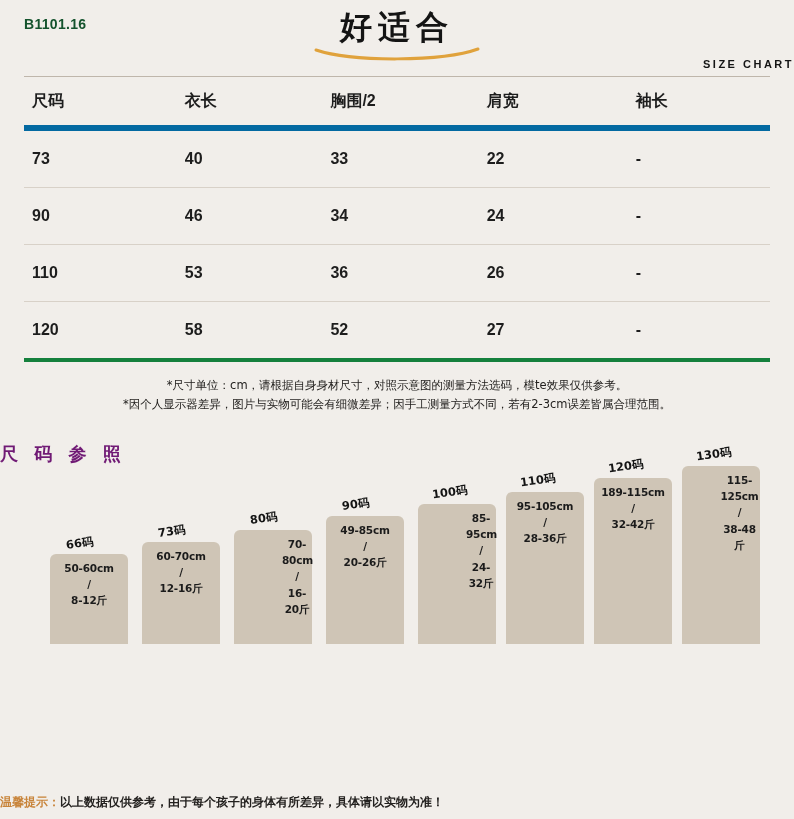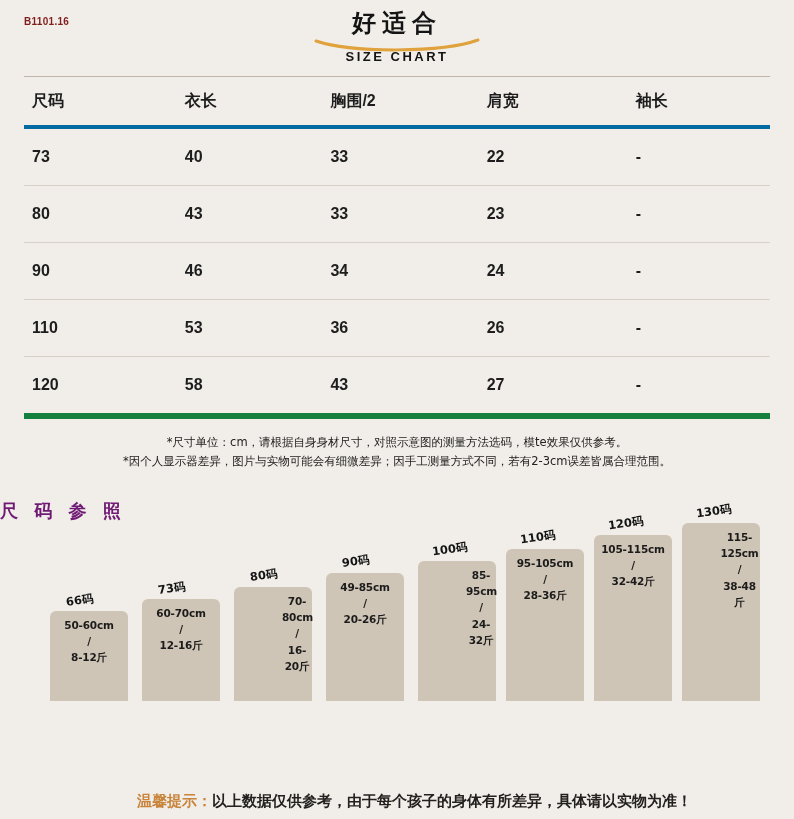--- a/index.html
+++ b/index.html
@@ -24,52 +24,53 @@
 
   
   .header {
     position: relative;
     height: 72px;
   }
   .sku {
     position: absolute;
     left: 24px;
     top: 16px;
-    font-size: 10px;
+    font-size: 14px;
     font-weight: bold;
     letter-spacing: 0.3px;
-    color: #7f1d1d;
+    color: #14532d;
   }
   .brand {
     position: absolute;
     left: 0;
     right: 0;
     top: 10px;
     text-align: center;
   }
   .brand-cn {
-    font-size: 24px;
+    font-size: 32px;
     font-weight: bold;
     letter-spacing: 6px;
     color: #141414;
     font-family: "DejaVu Sans", sans-serif;
     line-height: 1.1;
   }
   .brand-swoosh {
     display: block;
     margin: 1px auto 0;
     width: 170px;
     height: 16px;
   }
   .brand-en {
-    font-size: 13px;
+    font-size: 11px;
     font-weight: bold;
     letter-spacing: 2.5px;
     color: #141414;
     margin-top: -4px;
+    text-align: right;
   }
 
   
   .table-wrap {
     margin: 4px 24px 0 24px;
     border-top: 1px solid #bfb6ab;
   }
   table.size-table {
     width: 100%;
     border-collapse: collapse;
@@ -81,24 +82,24 @@
     font-size: 16px;
     font-weight: bold;
     color: #1d1d1d;
     padding: 0 0 0 8px;
     height: 56px;
     border-bottom: 1px solid #d8d1c8;
   }
   table.size-table thead th {
     height: 48px;
     font-size: 16px;
-    border-bottom: 4px solid #0369a1;
+    border-bottom: 6px solid #0369a1;
   }
   table.size-table tbody tr:last-child td {
-    border-bottom: 6px solid #15803d;
+    border-bottom: 4px solid #15803d;
   }
   .col-0 { width: 20.5%; }
   .col-1 { width: 19.5%; }
   .col-2 { width: 21%; }
   .col-3 { width: 20%; }
   .col-4 { width: 19%; }
 
   
   .notes {
     margin: 14px 24px 0 24px;
@@ -152,26 +153,25 @@
     line-height: 1.55;
     letter-spacing: -0.2px;
   }
   .bar-text .sep { display: block; }
 
   .footer-note {
     position: absolute;
     left: 0;
     right: 0;
     bottom: 8px;
-    text-align: center;
-    font-size: 15px;
+    text-align: left;
+    font-size: 12px;
     font-weight: bold;
     color: #23211f;
     font-family: "DejaVu Sans", sans-serif;
-    padding-left: 35px;
   }
   .footer-note .hl { color: #c8843a; }
 </style>
 </head>
 <body>
 
 <div class="page">
 
   <div class="header">
     <div class="sku">B1101.16</div>
@@ -197,44 +197,37 @@
       </thead>
       <tbody>
         <tr>
           <td>73</td>
           <td>40</td>
           <td>33</td>
           <td>22</td>
           <td>-</td>
         </tr>
         <tr>
-          <td>80</td>
-          <td>43</td>
-          <td>33</td>
-          <td>23</td>
-          <td>-</td>
-        </tr>
-        <tr>
           <td>90</td>
           <td>46</td>
           <td>34</td>
           <td>24</td>
           <td>-</td>
         </tr>
         <tr>
           <td>110</td>
           <td>53</td>
           <td>36</td>
           <td>26</td>
           <td>-</td>
         </tr>
         <tr>
           <td>120</td>
           <td>58</td>
-          <td>43</td>
+          <td>52</td>
           <td>27</td>
           <td>-</td>
         </tr>
       </tbody>
     </table>
   </div>
 
   <div class="notes">
     <div>*尺寸单位：cm，请根据自身身材尺寸，对照示意图的测量方法选码，模te效果仅供参考。</div>
     <div>*因个人显示器差异，图片与实物可能会有细微差异；因手工测量方式不同，若有2-3cm误差皆属合理范围。</div>
@@ -293,21 +286,21 @@
       <div class="bar-text">
         <span>95-105cm</span>
         <span class="sep">/</span>
         <span>28-36斤</span>
       </div>
     </div>
     <div class="bar-label" style="left:506px; top:-11px;">110码</div>
 
     <div class="bar" style="left:580px; height:166px;">
       <div class="bar-text">
-        <span>105-115cm</span>
+        <span>189-115cm</span>
         <span class="sep">/</span>
         <span>32-42斤</span>
       </div>
     </div>
     <div class="bar-label" style="left:594px; top:-25px;">120码</div>
 
     <div class="bar" style="left:668px; height:178px;padding-left:37px;">
       <div class="bar-text">
         <span>115-125cm</span>
         <span class="sep">/</span>

